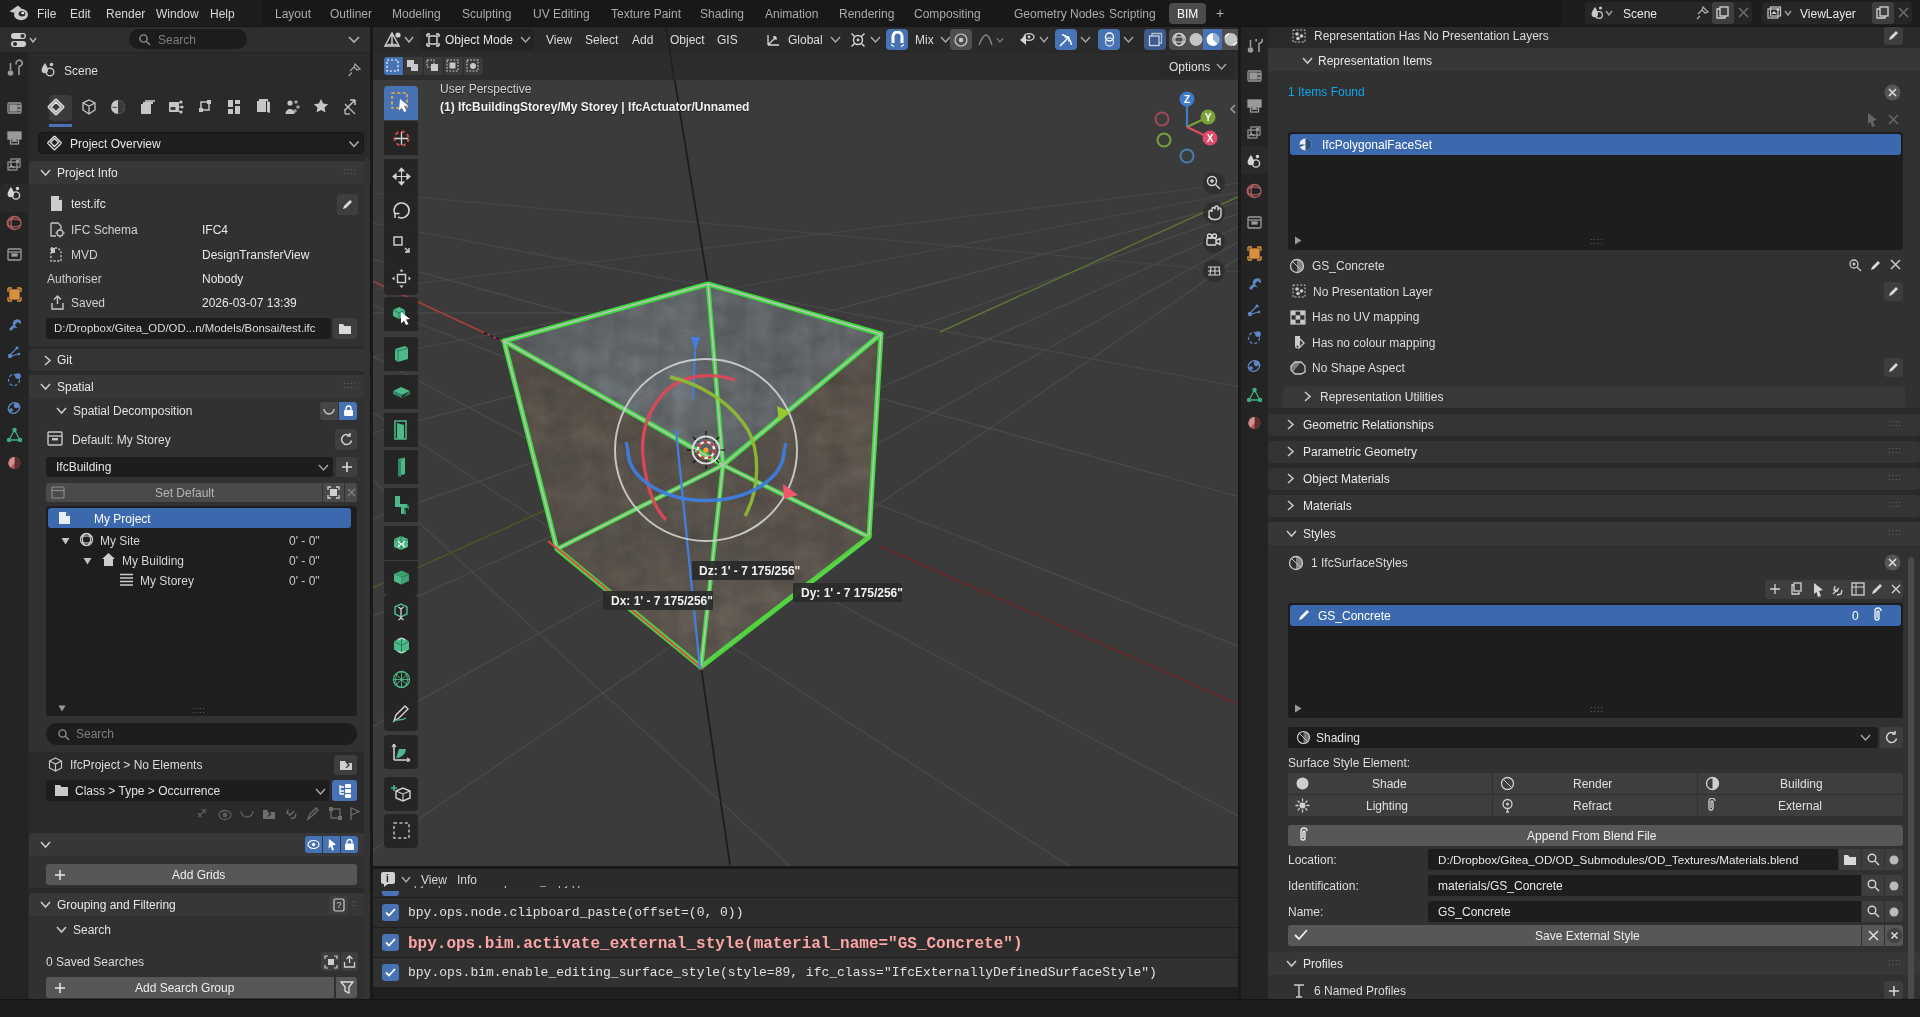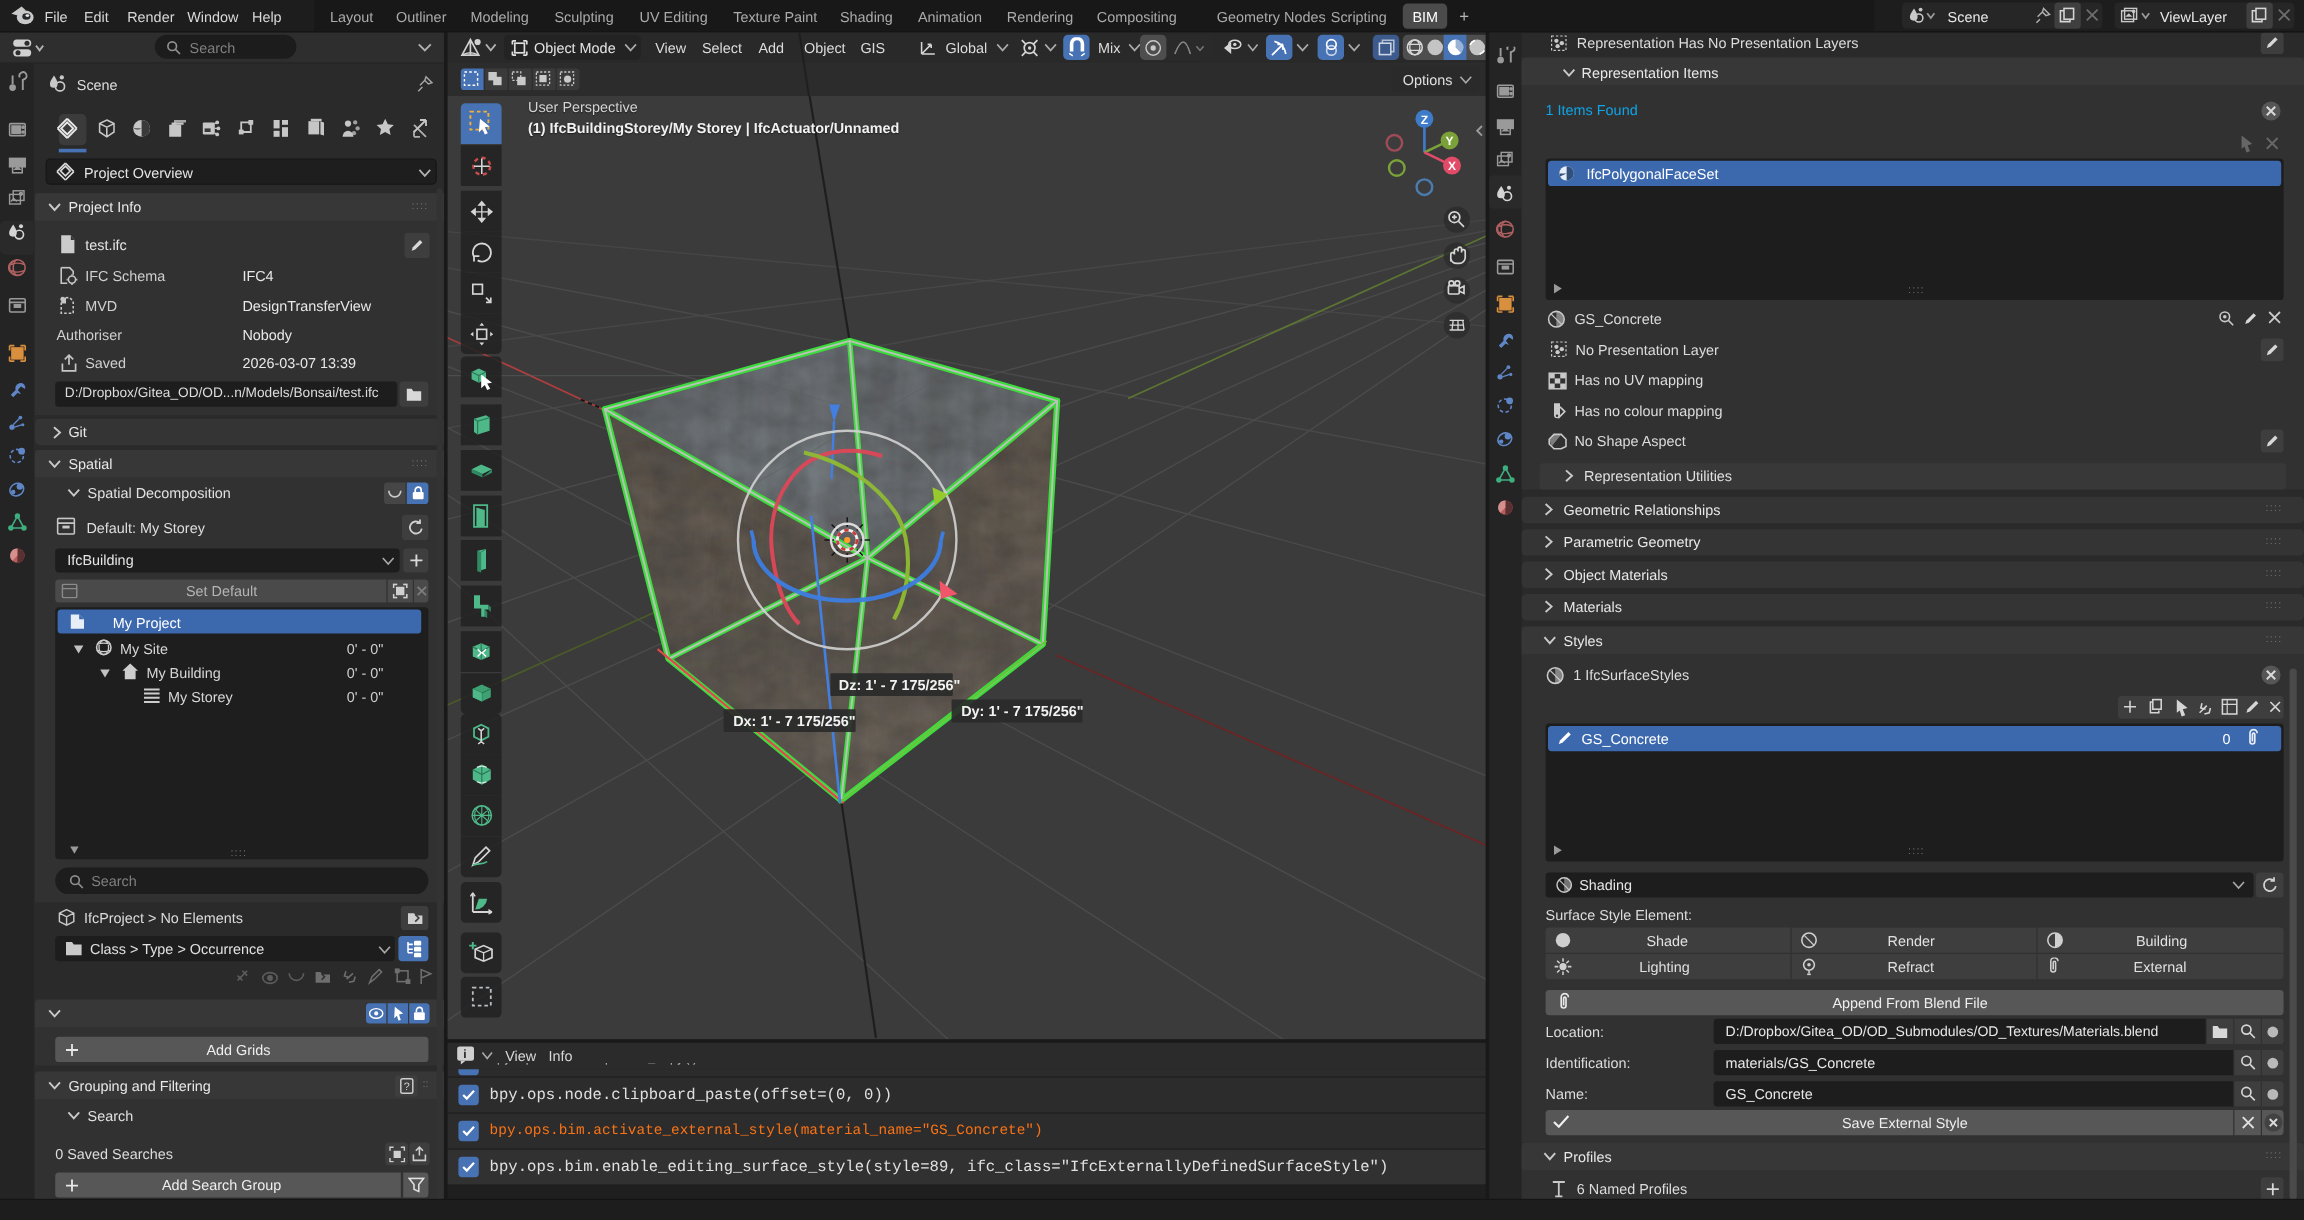--- a/index.html
+++ b/index.html
@@ -1007,21 +1007,21 @@
   <svg class="abs" style="left:13px;top:40px;" width="11" height="9" viewBox="0 0 11 9">
         <path d="M1,4.5 L4,7.5 L10,1" fill="none" stroke="#fff" stroke-width="1.8"></path>
       </svg>
   <div class="txt" style="left:36px;top:38px;font-family:'Liberation Mono',monospace;font-size:13px;color:#e0e0e0;">bpy.ops.node.clipboard_paste(offset=(0, 0))</div>
 
   <div class="abs" style="left:0;top:60px;width:868px;height:29px;background:#2c2c2c;"></div>
   <div class="abs" style="left:10px;top:66px;width:17px;height:17px;background:#4772b3;border-radius:3px;"></div>
   <svg class="abs" style="left:13px;top:70px;" width="11" height="9" viewBox="0 0 11 9">
         <path d="M1,4.5 L4,7.5 L10,1" fill="none" stroke="#fff" stroke-width="1.8"></path>
       </svg>
-  <div class="txt" style="left:36px;top:68px;font-family:'Liberation Mono',monospace;font-size:12px;color:#f97316;">bpy.ops.bim.activate_external_style(material_name="GS_Concrete")</div>
+  <div class="txt" style="left:36px;top:68px;font-family:'Liberation Mono',monospace;font-size:16px;color:#fca5a5;font-weight:bold;">bpy.ops.bim.activate_external_style(material_name="GS_Concrete")</div>
 
   <div class="abs" style="left:0;top:90px;width:868px;height:29px;background:#313131;"></div>
   <div class="abs" style="left:10px;top:96px;width:17px;height:17px;background:#4772b3;border-radius:3px;"></div>
   <svg class="abs" style="left:13px;top:100px;" width="11" height="9" viewBox="0 0 11 9">
         <path d="M1,4.5 L4,7.5 L10,1" fill="none" stroke="#fff" stroke-width="1.8"></path>
       </svg>
   <div class="txt" style="left:36px;top:98px;font-family:'Liberation Mono',monospace;font-size:13px;color:#e0e0e0;">bpy.ops.bim.enable_editing_surface_style(style=89, ifc_class="IfcExternallyDefinedSurfaceStyle")</div>
 </div>
 
 <div class="abs" id="right" style="left:1240px;top:27px;width:680px;height:973px;background:#2a2a2a;overflow:hidden;">

